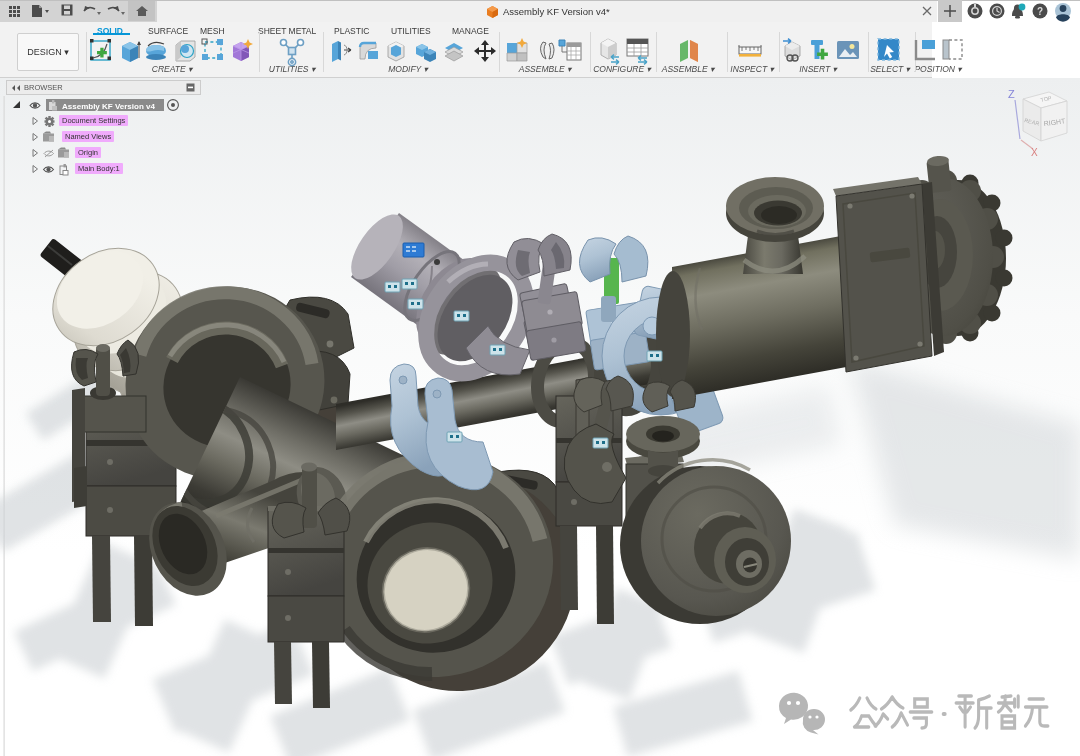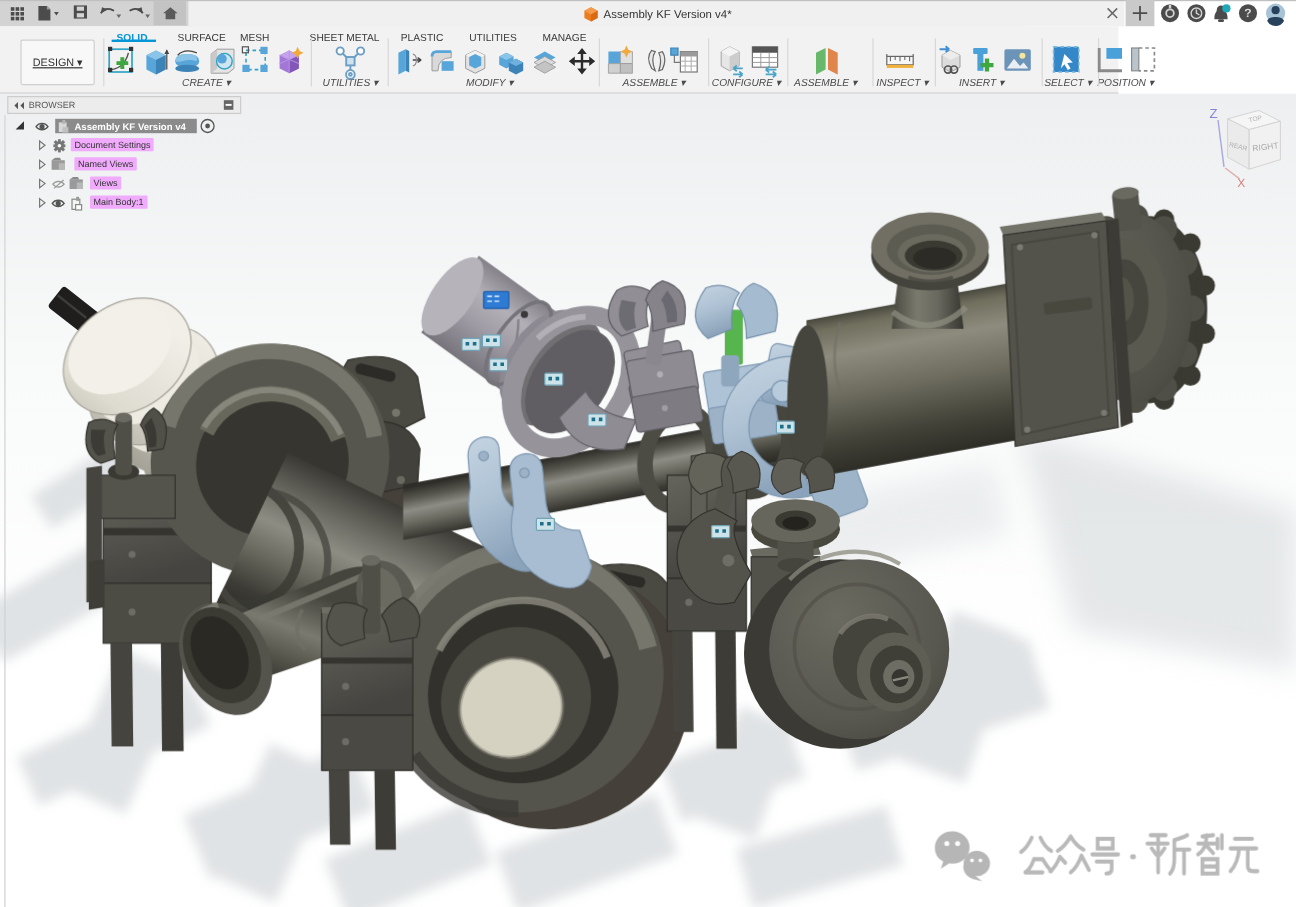--- a/index.html
+++ b/index.html
@@ -10,21 +10,21 @@
   #titlebar .tab{position:absolute;left:157px;top:0;width:780px;height:22px;background:#f0f0f0;}
   #titlebar .topline{position:absolute;left:0;top:0;width:1080px;height:1px;background:#c0c0c0;}
   
   #toolbar{position:absolute;left:0;top:22px;width:932px;height:56px;background:#f2f2f2;border-bottom:1px solid #d0d0d0;box-sizing:border-box;padding-left:28px;}
   .tabl{position:absolute;top:4px;font-size:8.5px;color:#3a3a3a;}
   .tabl.act{color:#0696d7;font-weight:bold;}
   .ul{position:absolute;top:11px;height:2px;background:#0696d7;}
   .glabel{position:absolute;top:42px;font-size:8.5px;color:#4a4a4a;text-align:center;font-style:italic;}
   .sep{position:absolute;top:10px;width:1px;height:40px;background:#d8d8d8;}
   #designbtn{position:absolute;left:17px;top:11px;width:60px;height:36px;background:#f8f8f8;border:1px solid #cfcfcf;border-radius:2px;
-    font-size:9px;color:#333;text-align:center;line-height:36px;text-decoration:underline;}
+    font-size:9px;color:#333;text-align:center;line-height:36px;}
   
   #browser{position:absolute;left:6px;top:80px;width:195px;}
   #bheader{width:195px;height:15px;background:#ececec;border:1px solid #cccccc;box-sizing:border-box;
     font-size:7.5px;color:#555;display:flex;align-items:center;}
   .brow{position:absolute;font-size:7.5px;color:#333;white-space:nowrap;display:flex;align-items:center;height:12px;}
   .brow .txt{background:#f0abfc;padding:1px 3px;border-radius:1px;}
   
   #scene{position:absolute;left:0;top:0;}
 </style>
 </head>
@@ -795,19 +795,19 @@
           <rect x="4.5" y="0" width="2.4" height="3.4" fill="#999"></rect>
         </g>
     </svg>
     <span class="brow" style="left:53px;top:34px">
         <span class="txt">Document Settings</span>
       </span>
     <span class="brow" style="left:56px;top:50px">
         <span class="txt">Named Views</span>
       </span>
     <span class="brow" style="left:69px;top:66px">
-        <span class="txt">Views</span>
+        <span class="txt">Origin</span>
       </span>
     <span class="brow" style="left:69px;top:82px">
         <span class="txt">Main Body:1</span>
       </span>
   </div>
 </div>
 
 </body></html>

